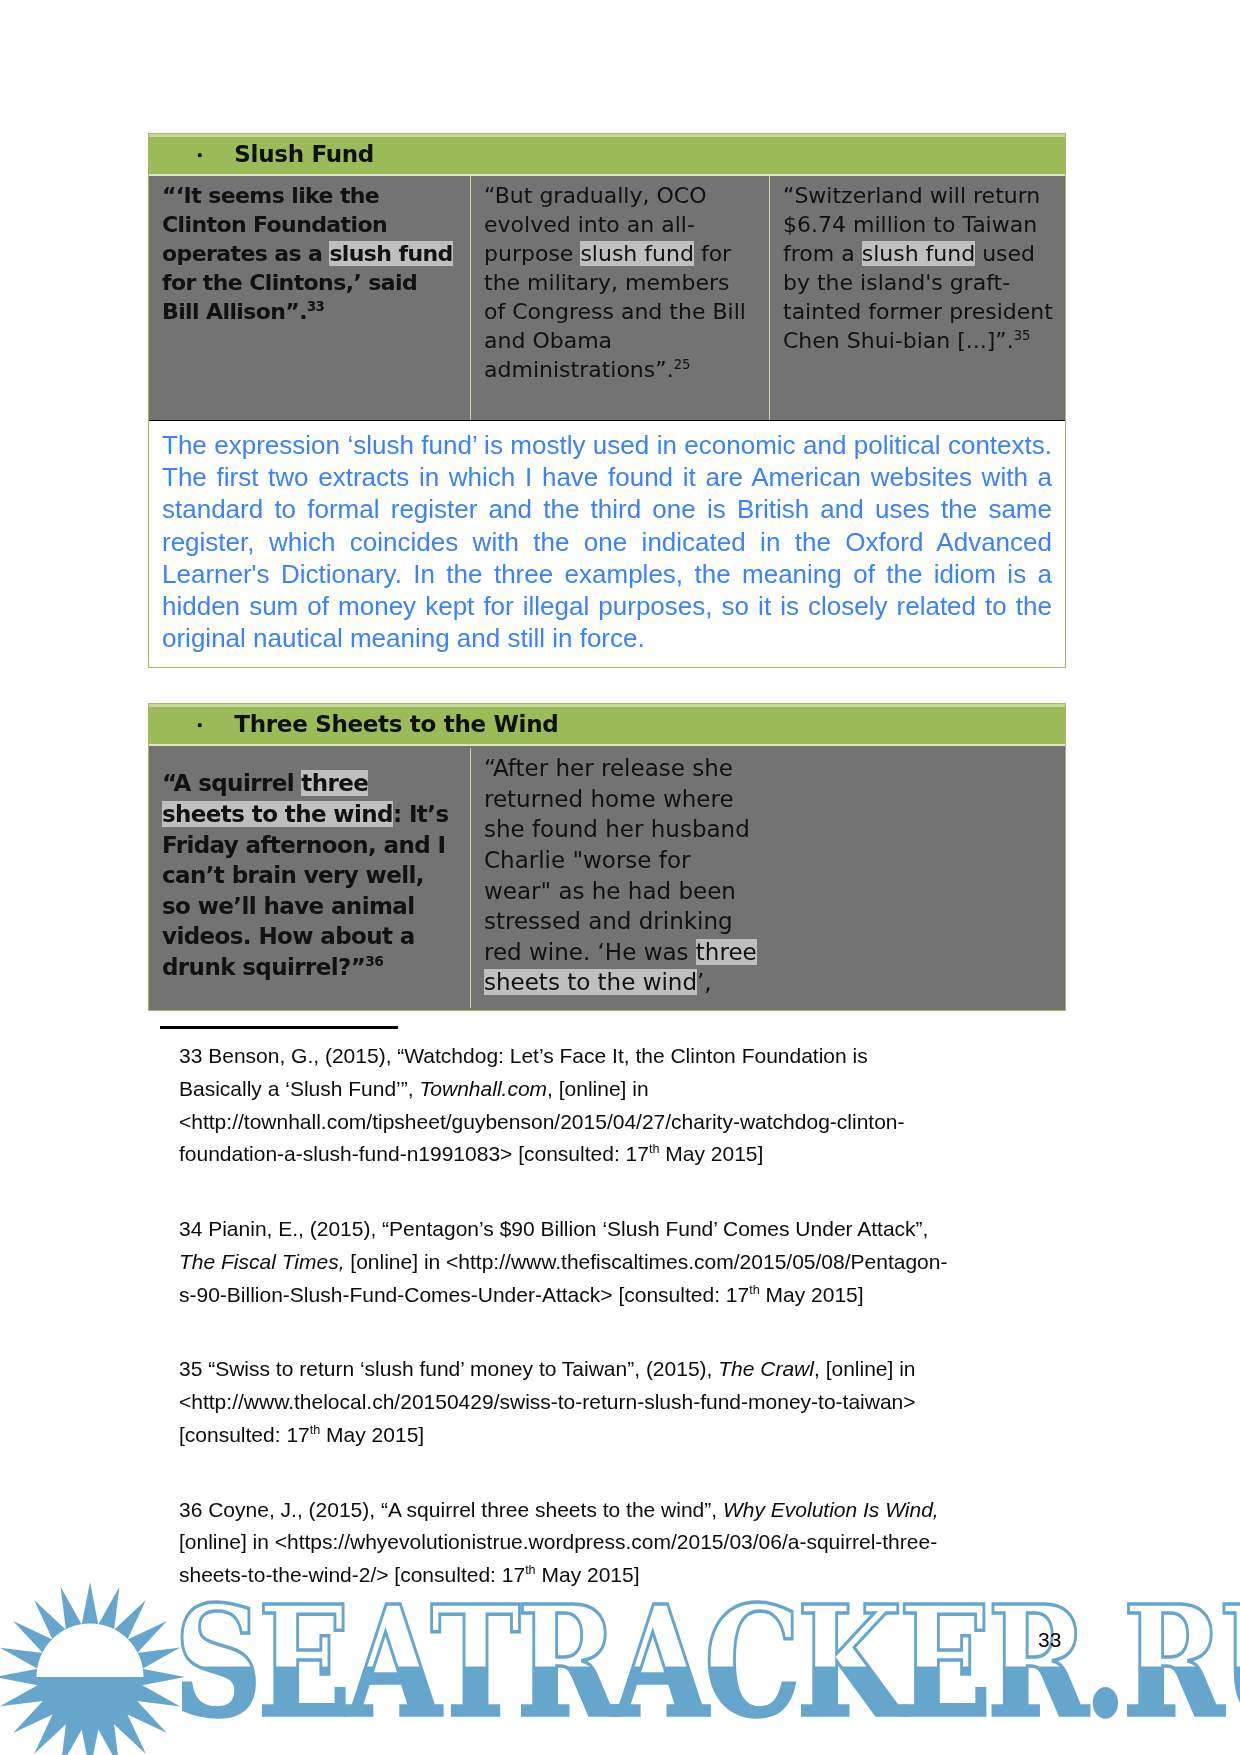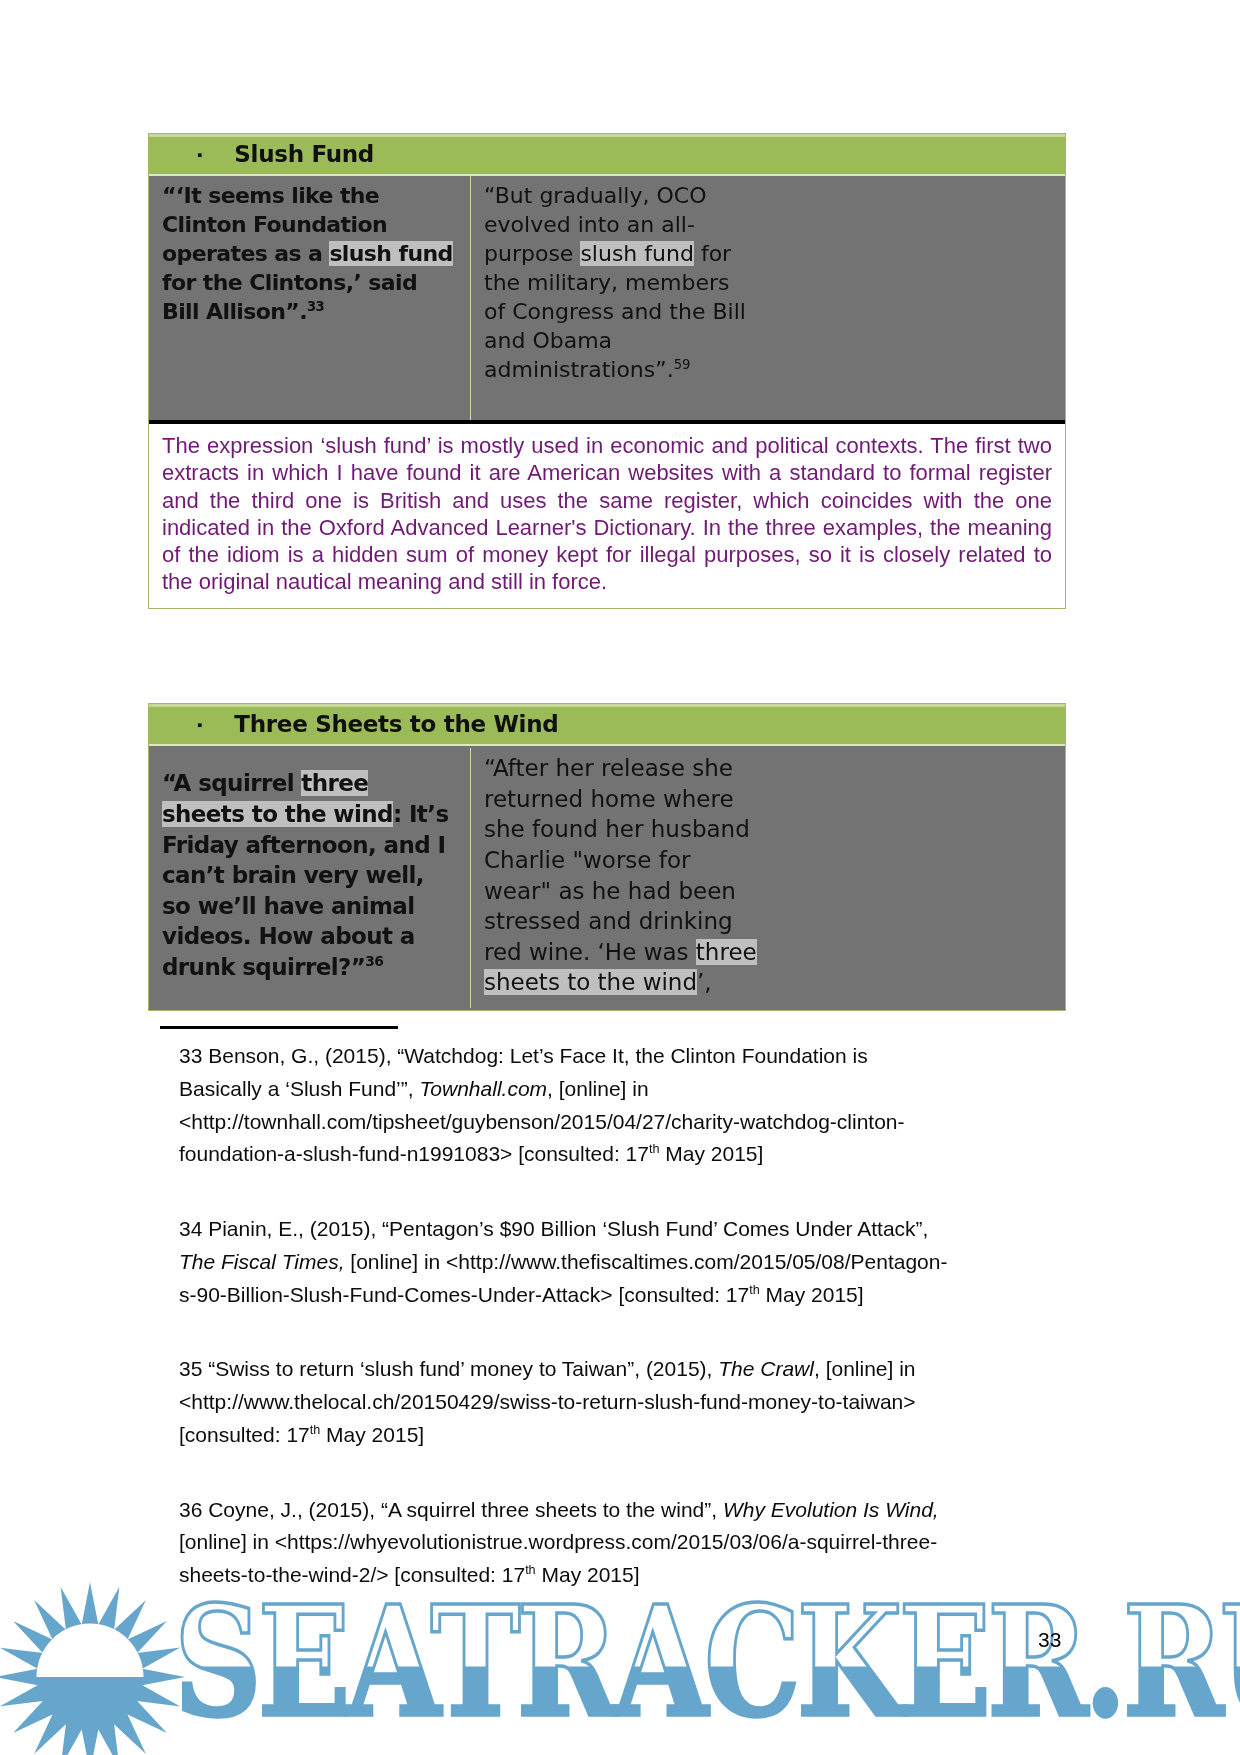--- a/index.html
+++ b/index.html
@@ -21,22 +21,22 @@
   #table2 .tbody{height:264px;overflow:hidden;align-items:center;}
   .cell{box-sizing:border-box;padding:5px 12px 10px 13px;font-size:22px;line-height:1.32;}
   #table2 .cell{font-size:23px;line-height:1.33;}
   .cell+.cell{border-left:1px solid #ccdba8;}
   .c1{width:321px;font-family:"DejaVu Sans",sans-serif;font-weight:bold;letter-spacing:-0.6px;}
   .c2{width:299px;font-family:"DejaVu Sans",sans-serif;}
   .c3{flex:1;font-family:"DejaVu Sans",sans-serif;}
   .hl{background:#bfbfbf;}
   .it{font-style:italic;}
   sup{font-size:0.6em;vertical-align:super;line-height:0;}
-  .note{background:#ffffff;border-top:4px solid #000000;padding:8px 13px 12px 13px;
-        font-size:22px;line-height:1.24;text-align:justify;color:#701a75;}
+  .note{background:#ffffff;border-top:1px solid #000000;padding:8px 13px 12px 13px;
+        font-size:26px;line-height:1.24;text-align:justify;color:#3b82f6;}
 
   
   .fnrule{position:absolute;left:160px;top:1026px;width:238px;border-top:3px solid #000;}
   .footnotes{position:absolute;left:160px;top:1040px;width:772px;margin-left:19px;}
   .fn{margin:0 0 42px 0;font-size:21px;line-height:1.56;color:#0c0c0c;}
 
   
   .wm{position:absolute;left:0;top:0;width:1240px;height:1755px;pointer-events:none;}
   .sun{position:absolute;left:-10px;top:1577px;}
   .wm-stack{position:absolute;left:174px;top:1586px;white-space:nowrap;
@@ -53,21 +53,22 @@
 
 <div class="page">
 
   <section class="itable" id="table1">
     <div class="thead">
       <span class="bullet">▪</span>
       <span class="ttitle">Slush Fund</span>
     </div>
     <div class="tbody">
       <div class="cell c1"><span>“‘It seems like the Clinton Foundation operates as a </span><span class="hl">slush fund</span><span> for the Clintons,’ said Bill Allison”.</span><sup>33</sup></div>
-      <div class="cell c2"><span>“But gradually, OCO evolved into an all-purpose </span><span class="hl">slush fund</span><span> for the military, members of Congress and the Bill and Obama administrations”.</span><sup>59</sup></div>
+      <div class="cell c2"><span>“But gradually, OCO evolved into an all-purpose </span><span class="hl">slush fund</span><span> for the military, members of Congress and the Bill and Obama administrations”.</span><sup>25</sup></div>
+      <div class="cell c3"><span>“Switzerland will return $6.74 million to Taiwan from a </span><span class="hl">slush fund</span><span> used by the island's graft-tainted former president Chen Shui-bian [...]”.</span><sup>35</sup></div>
     </div>
     <div class="note">The expression ‘slush fund’ is mostly used in economic and political contexts. The first two extracts in which I have found it are American websites with a standard to formal register and the third one is British and uses the same register, which coincides with the one indicated in the Oxford Advanced Learner's Dictionary. In the three examples, the meaning of the idiom is a hidden sum of money kept for illegal purposes, so it is closely related to the original nautical meaning and still in force.</div>
   </section>
 
   <section class="itable" id="table2">
     <div class="thead">
       <span class="bullet">▪</span>
       <span class="ttitle">Three Sheets to the Wind</span>
     </div>
     <div class="tbody">

